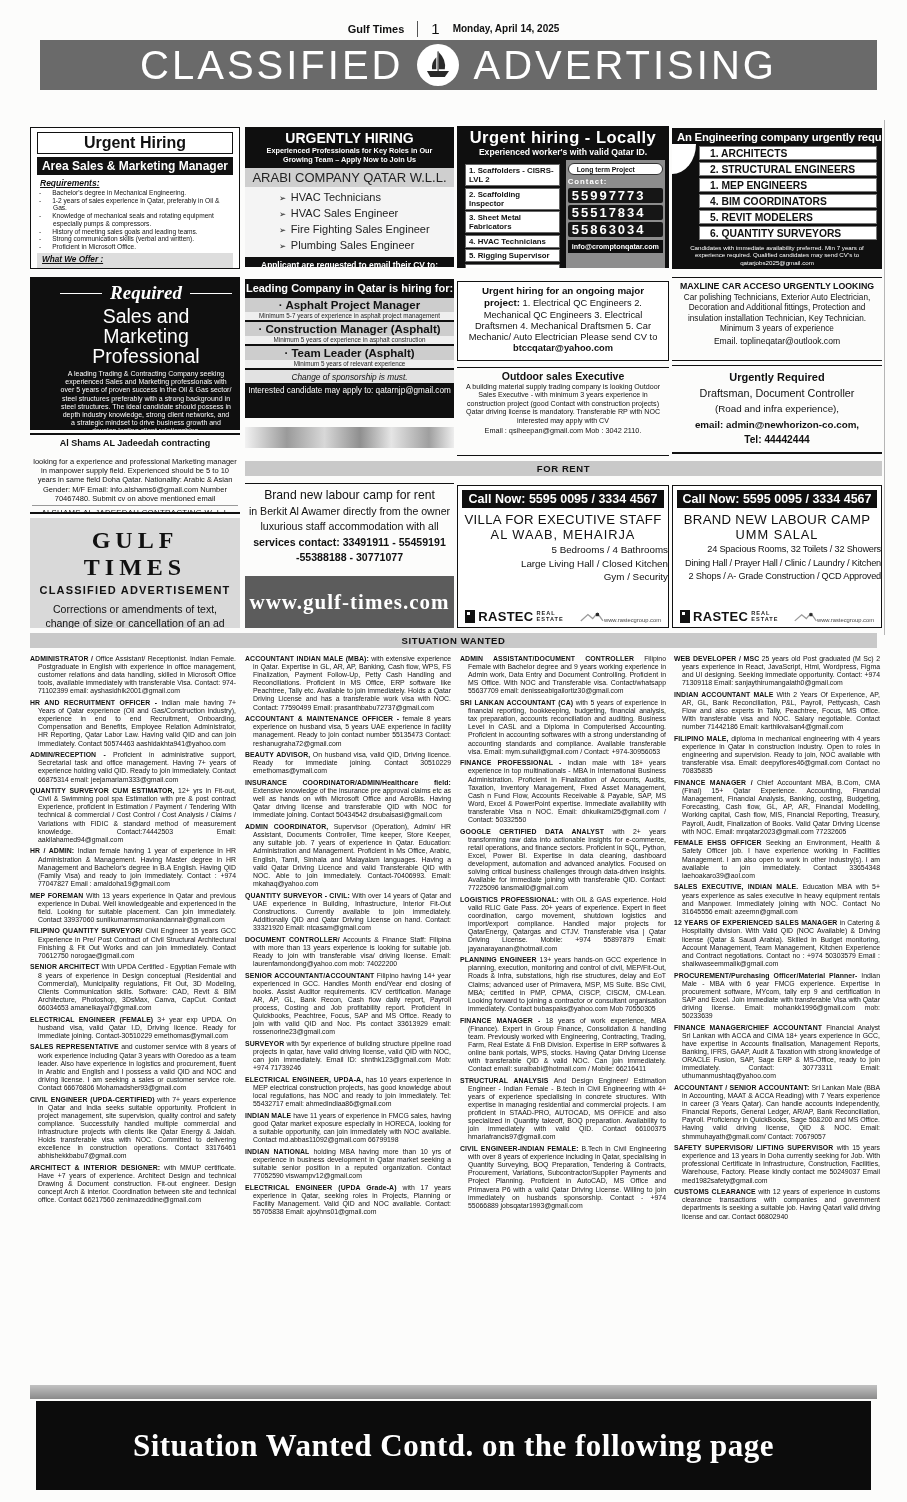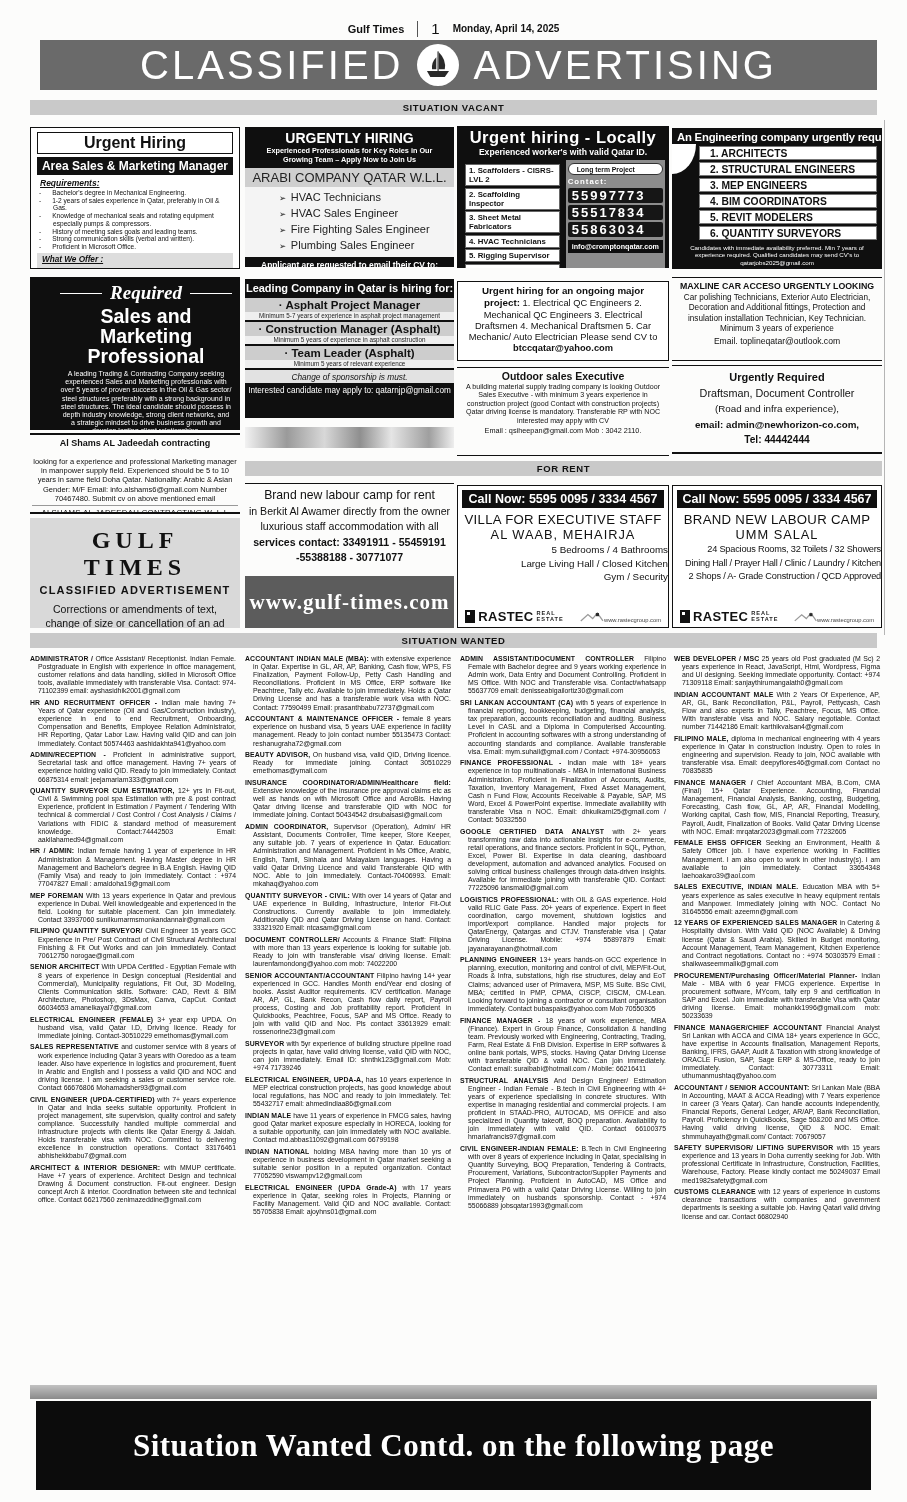--- a/index.html
+++ b/index.html
@@ -29,21 +29,21 @@
   .a1-req{margin:0 9px;font-weight:bold;font-style:italic;text-decoration:underline;font-size:8.5px;}
   .a1-list{margin:1px 8px 2px;padding:0;list-style:none;font-size:6.6px;line-height:7.7px;}
   .a1-list li{padding-left:14px;text-indent:-14px;}
   .a1-list li::before{content:"-      ";white-space:pre;}
   .a1-offer{margin:0 6px 4px;background:#ddd;padding:2px 5px;font-size:7.8px;line-height:9.5px;}
   .a1-offer-label{font-weight:bold;font-style:italic;text-decoration:underline;font-size:8.2px;margin-bottom:2px;}
   
   .a2{background:#0f0f0f;color:#fff;text-align:center;padding:5px 8px;}
   .a2-req{font-family:"Liberation Serif",serif;font-style:italic;font-weight:bold;font-size:19px;display:flex;align-items:center;gap:8px;}
   .a2-req::before,.a2-req::after{content:"";flex:1;border-top:1.5px solid #fff;}
-  .a2-title{font-size:19.5px;font-weight:bold;line-height:20px;margin:2px 0 4px;}
+  .a2-title{font-size:19.5px;font-weight:normal;line-height:20px;margin:2px 0 4px;}
   .a2-body{font-size:7px;line-height:8.2px;}
   .a2-note{border-top:1px solid #fff;border-bottom:1px solid #fff;margin-top:3px;padding:2px 0;font-size:8.2px;}
   
   .a3{border-top:2px solid #111;border-bottom:2px solid #111;text-align:center;padding:3px 2px;}
   .a3-title{font-weight:bold;font-size:9px;margin-bottom:9px;}
   .a3-body{font-size:7.5px;line-height:9.2px;}
   .a3-footer{font-size:7.8px;border-top:1px solid #999;margin-top:2px;padding-top:2px;letter-spacing:.3px;}
   
   .a4{background:#d9d9d9;text-align:center;padding:9px 6px;}
   .a4-title{font-family:"Liberation Serif",serif;font-size:24px;letter-spacing:5px;font-weight:bold;}
@@ -154,21 +154,20 @@
       <svg width="34" height="34" viewBox="0 0 40 40">
           <path d="M21 5 q9 9 7 20 l-7 0 z" fill="#2a2a2a"></path>
           <path d="M18 11 q-6 6 -5 14 l5 0 z" fill="#2a2a2a"></path>
           <rect x="19.4" y="4" width="1.4" height="23" fill="#2a2a2a"></rect>
           <path d="M7 27 h26 l-5 7 H11 z" fill="#2a2a2a"></path>
         </svg>
     </span>
     <span class="banner-text">ADVERTISING</span>
   </div>
 
-  <div class="secbar abs" style="left:30px;top:100px;width:847px;">SITUATION VACANT</div>
 
   <div class="vline abs" style="left:884px;top:120px;height:515px;"></div>
 
   <div class="ad a1 abs" style="left:30px;top:127px;width:210px;height:142px;">
     <div class="a1-title">Urgent Hiring</div>
     <div class="a1-bar">Area Sales &amp; Marketing Manager</div>
     <div class="a1-req">Requirements:</div>
     <ul class="a1-list">
 
     <li>Bachelor's degree in Mechanical Engineering.</li>
@@ -281,21 +280,21 @@
     <div class="c3-contact">Email : qsiheepan@gmail.com Mob : 3042 2110.</div>
   </div>
 
   <div class="ad d1 abs" style="left:672px;top:128px;width:210px;height:141px;">
     <div class="d1-swoosh"></div>
     <div class="d1-title">An Engineering company urgently required</div>
     <ul class="d1-roles">
 
     <li>1. ARCHITECTS</li>
         <li>2. STRUCTURAL ENGINEERS</li>
-        <li>3. MEP ENGINEERS</li>
+        <li>1. MEP ENGINEERS</li>
         <li>4. BIM COORDINATORS</li>
         <li>5. REVIT MODELERS</li>
         <li>6. QUANTITY SURVEYORS</li>
       </ul>
     <div class="d1-footer">Candidates with immediate availability preferred. Min 7 years of experience required. Qualified candidates may send CV's to qatarjobs2025@gmail.com</div>
   </div>
 
   <div class="ad d2 abs" style="left:672px;top:277px;width:210px;height:84px;">
     <div class="d2-title">MAXLINE CAR ACCESO URGENTLY LOOKING</div>
     <div class="d2-body">Car polishing Technicians, Exterior Auto Electrician, Decoration and Additional fittings, Protection and insulation installation Technician, Key Technician. Minimum 3 years of experience</div>

